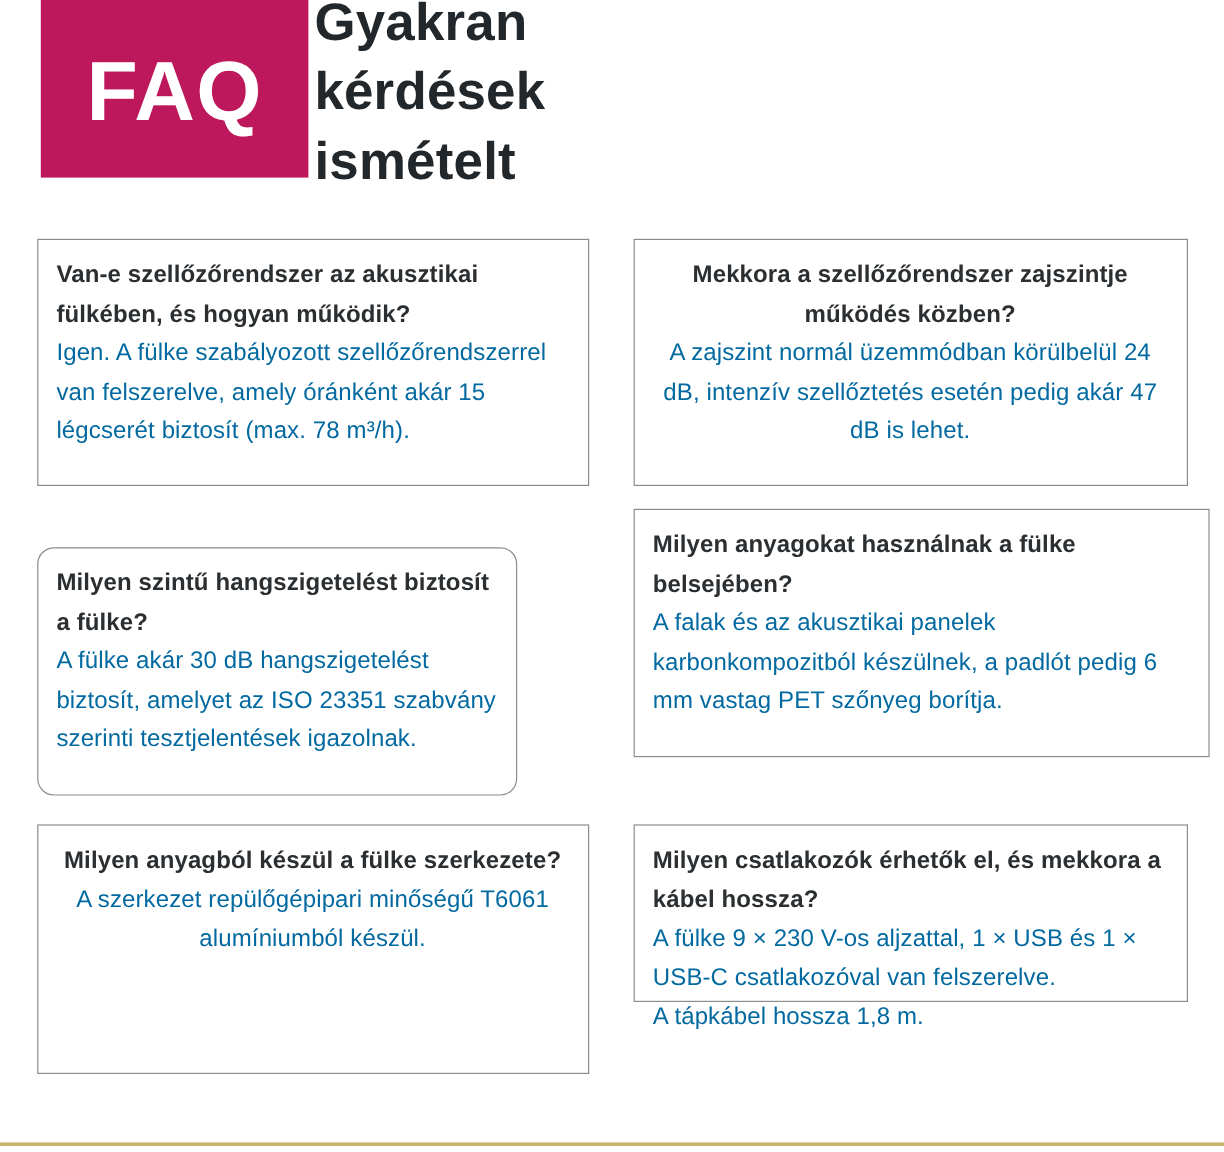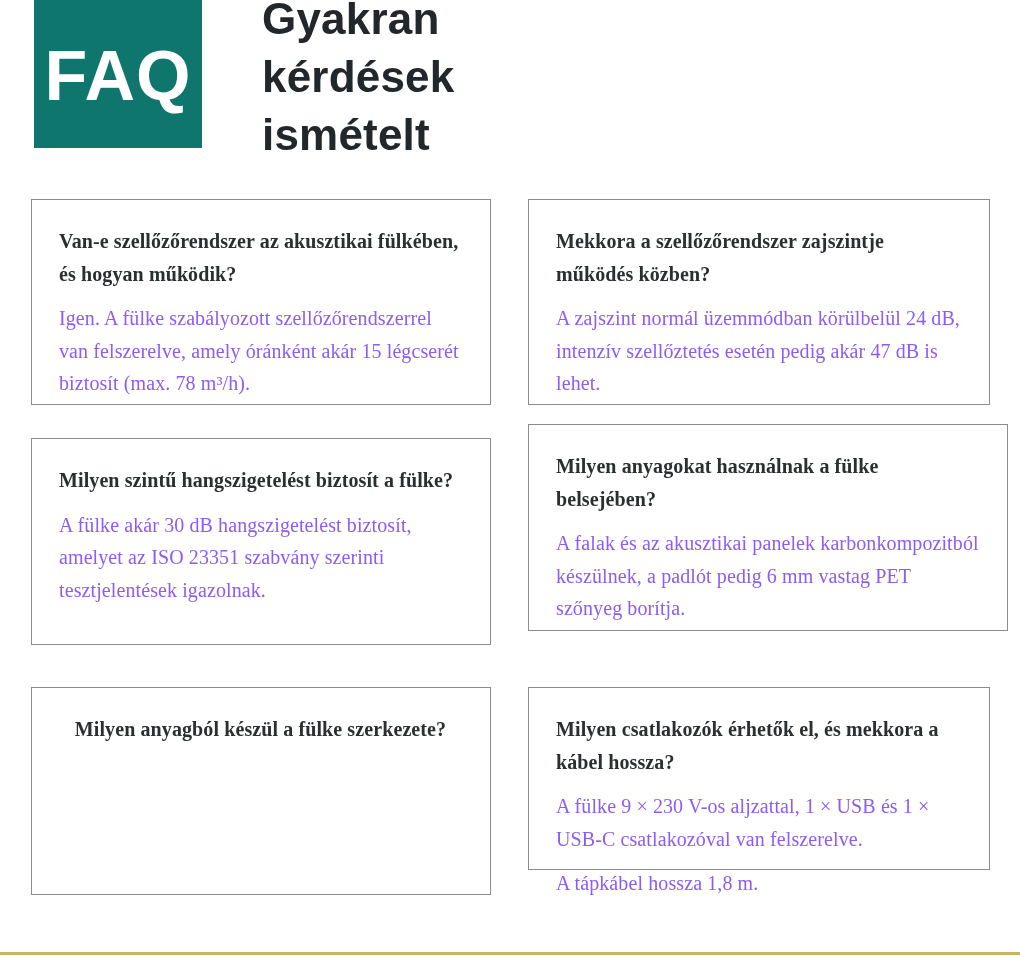--- a/index.html
+++ b/index.html
@@ -14,23 +14,23 @@
     height: 960px;
     background: #ffffff;
     overflow: hidden;
   }
 
   
   .faq-badge {
     position: absolute;
     left: 34px;
     top: 0;
-    width: 168px;
+    width: 223px;
     height: 148px;
-    background: #0f766e;
+    background: #be185d;
     display: flex;
     align-items: center;
     justify-content: center;
   }
   .faq-badge-label {
     color: #ffffff;
     font-size: 70px;
     font-weight: 700;
     letter-spacing: 1px;
     line-height: 1;
@@ -48,41 +48,41 @@
   }
 
   
   .faq-card {
     position: absolute;
     box-sizing: border-box;
     border: 1px solid #8c8c8c;
     background: #ffffff;
     padding: 13px 16px 10px 15px;
   }
-  .faq-card p { margin: 12px; font-family: Liberation Serif, serif; }
+  .faq-card p { margin: 0; }
   .faq-card .q {
     font-weight: 700;
     color: #2b2f31;
     font-size: 20px;
     line-height: 32.5px;
     letter-spacing: 0.1px;
   }
   .faq-card .a {
     font-weight: 400;
-    color: #8b5cf6;
+    color: #0369a1;
     font-size: 20px;
     line-height: 32.5px;
     letter-spacing: 0.1px;
   }
   .card-1 { left: 31px;  top: 199px; width: 460px; height: 206px; }
-  .card-2 { left: 528px; top: 199px; width: 462px; height: 206px; }
-  .card-3 { left: 31px;  top: 438px; width: 460px; height: 207px; }
+  .card-2 { left: 528px; top: 199px; width: 462px; height: 206px; text-align: center; }
+  .card-3 { left: 31px;  top: 456px; width: 400px; height: 207px; border-radius: 14px; }
   .card-4 { left: 528px; top: 424px; width: 480px; height: 207px; }
   .card-5 { left: 31px;  top: 687px; width: 460px; height: 208px; text-align: center; }
-  .card-6 { left: 528px; top: 687px; width: 462px; height: 183px; }
+  .card-6 { left: 528px; top: 687px; width: 462px; height: 148px; }
 
   
   .bottom-accent-line {
     position: absolute;
     left: 0;
     top: 952px;
     width: 1020px;
     height: 3px;
     background: #c9b46a;
   }
@@ -117,20 +117,21 @@
     <p class="a">A fülke akár 30 dB hangszigetelést biztosít, amelyet az ISO 23351 szabvány szerinti tesztjelentések igazolnak.</p>
   </div>
 
   <div class="faq-card card-4">
     <p class="q">Milyen anyagokat használnak a fülke belsejében?</p>
     <p class="a">A falak és az akusztikai panelek karbonkompozitból készülnek, a padlót pedig 6 mm vastag PET szőnyeg borítja.</p>
   </div>
 
   <div class="faq-card card-5">
     <p class="q">Milyen anyagból készül a fülke szerkezete?</p>
+    <p class="a">A szerkezet repülőgépipari minőségű T6061 alumíniumból készül.</p>
   </div>
 
   <div class="faq-card card-6">
     <p class="q">Milyen csatlakozók érhetők el, és mekkora a kábel hossza?</p>
     <p class="a">A fülke 9 × 230 V-os aljzattal, 1 × USB és 1 × USB-C csatlakozóval van felszerelve.</p>
     <p class="a">A tápkábel hossza 1,8 m.</p>
   </div>
 
   <div class="bottom-accent-line"></div>
 

